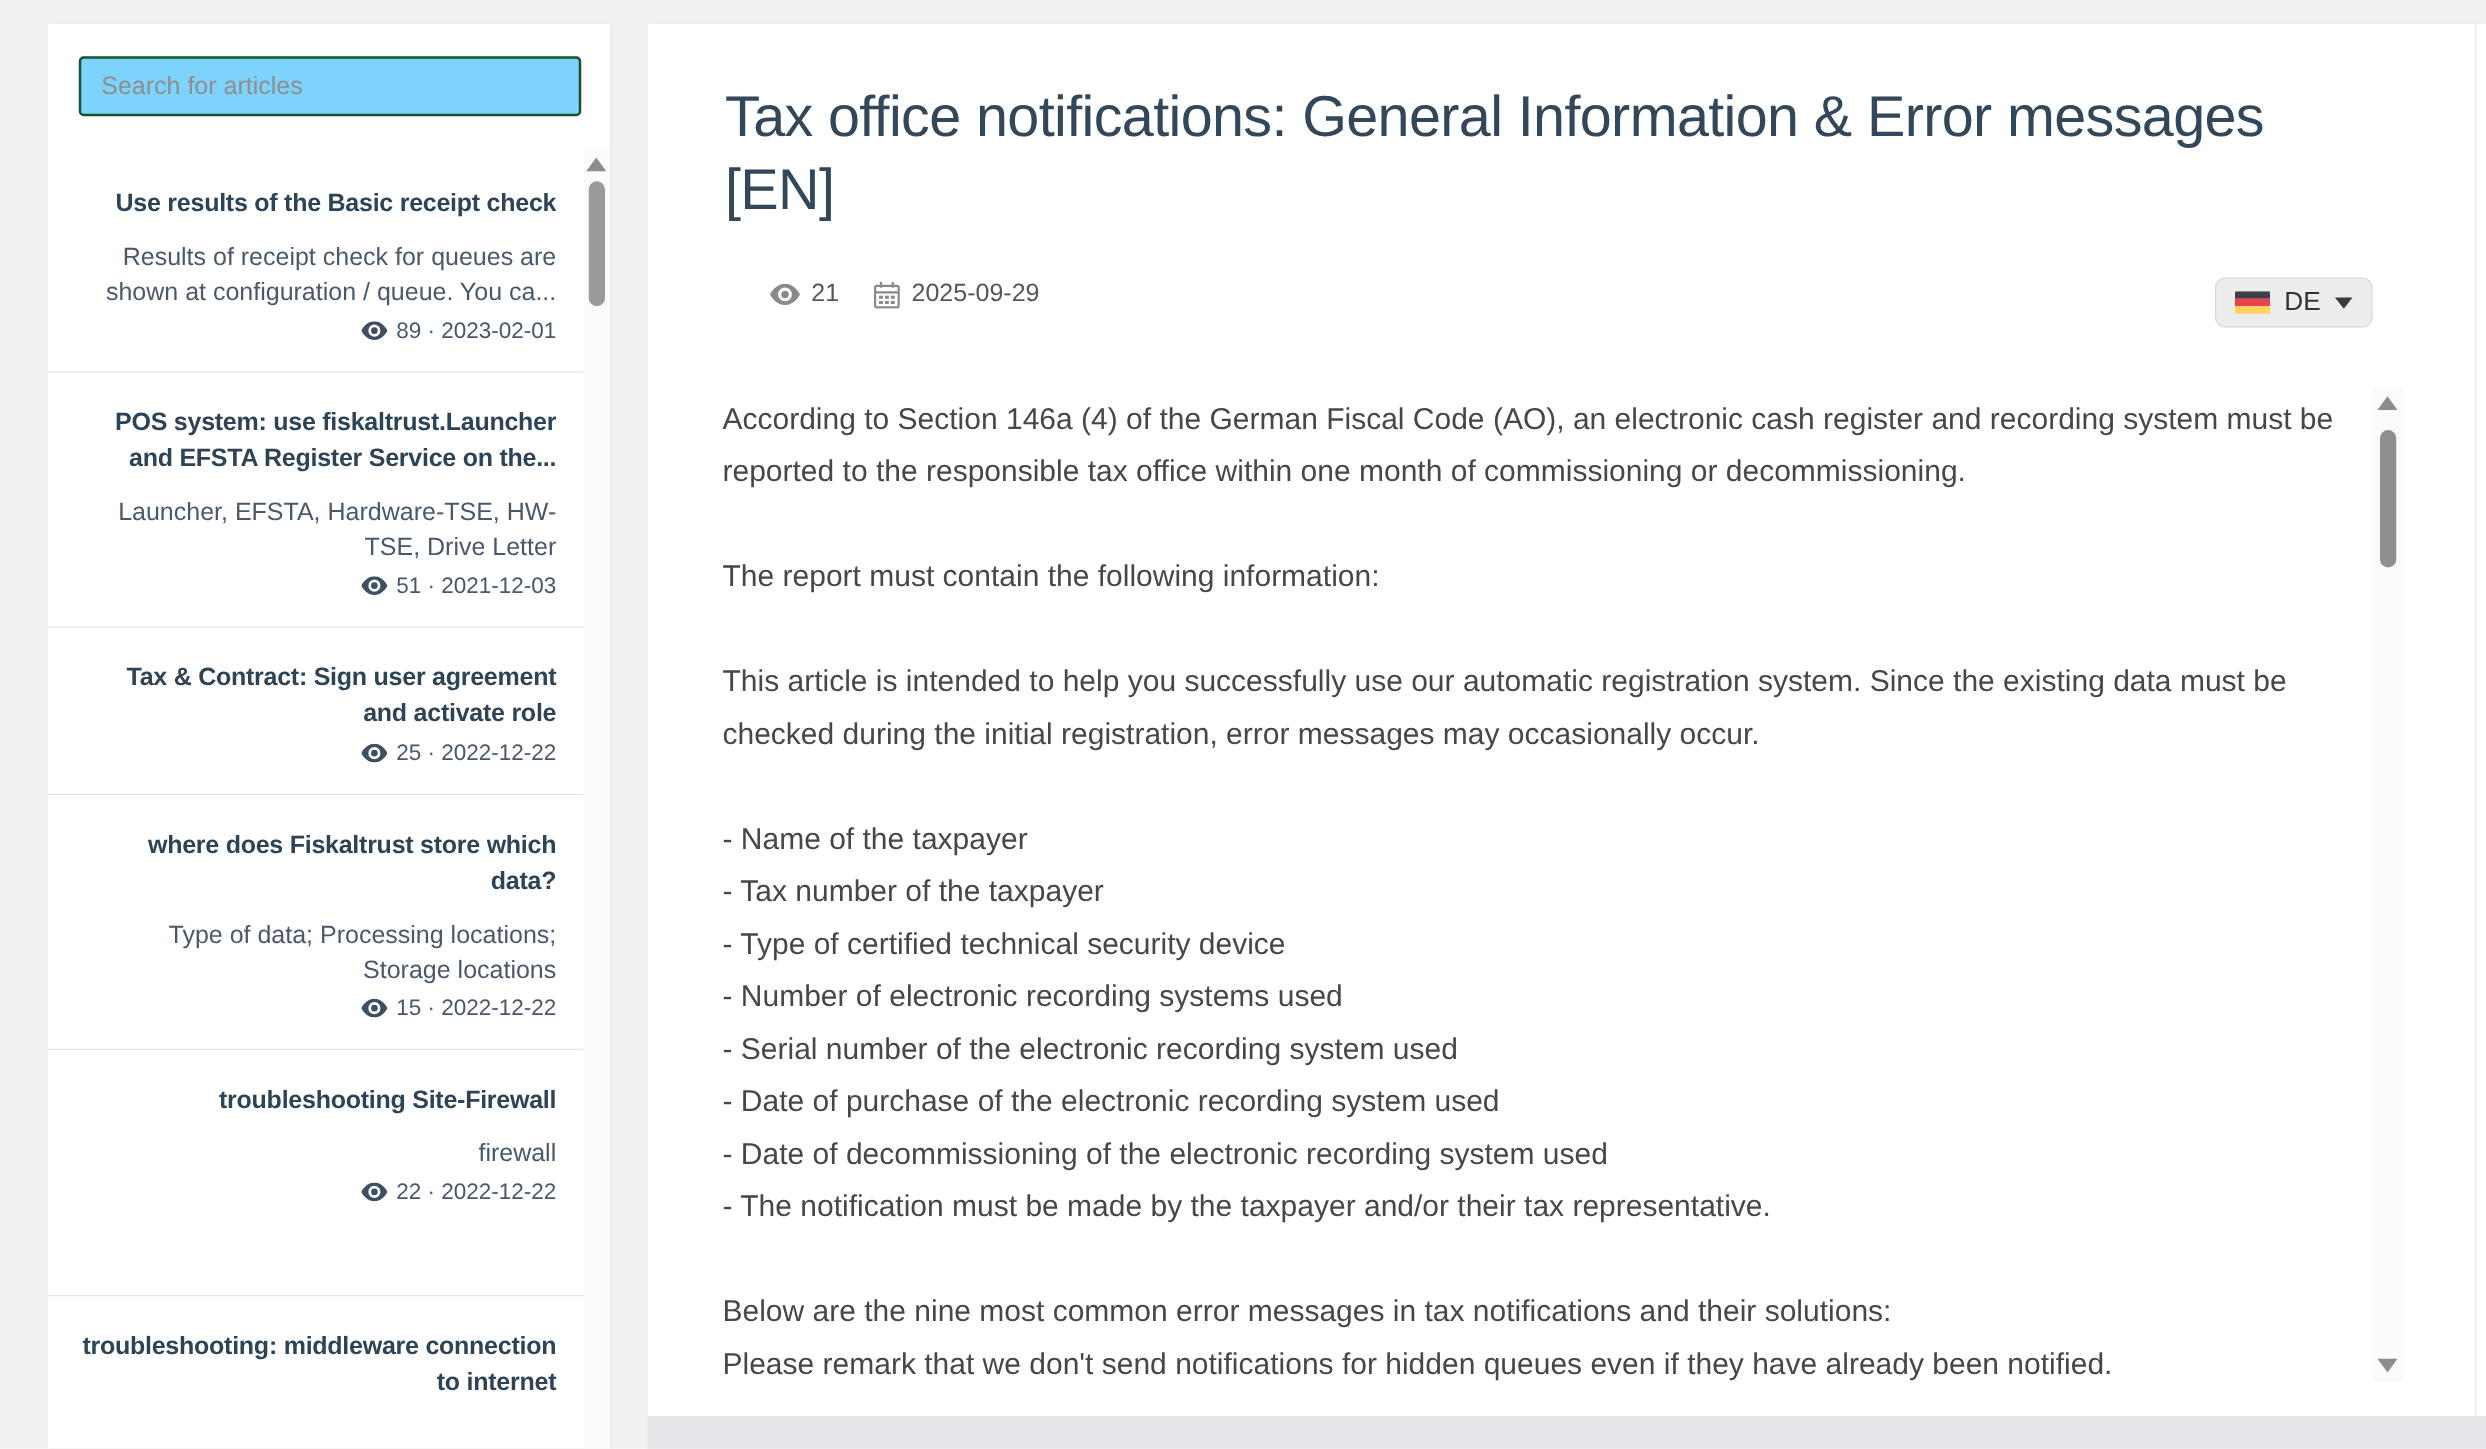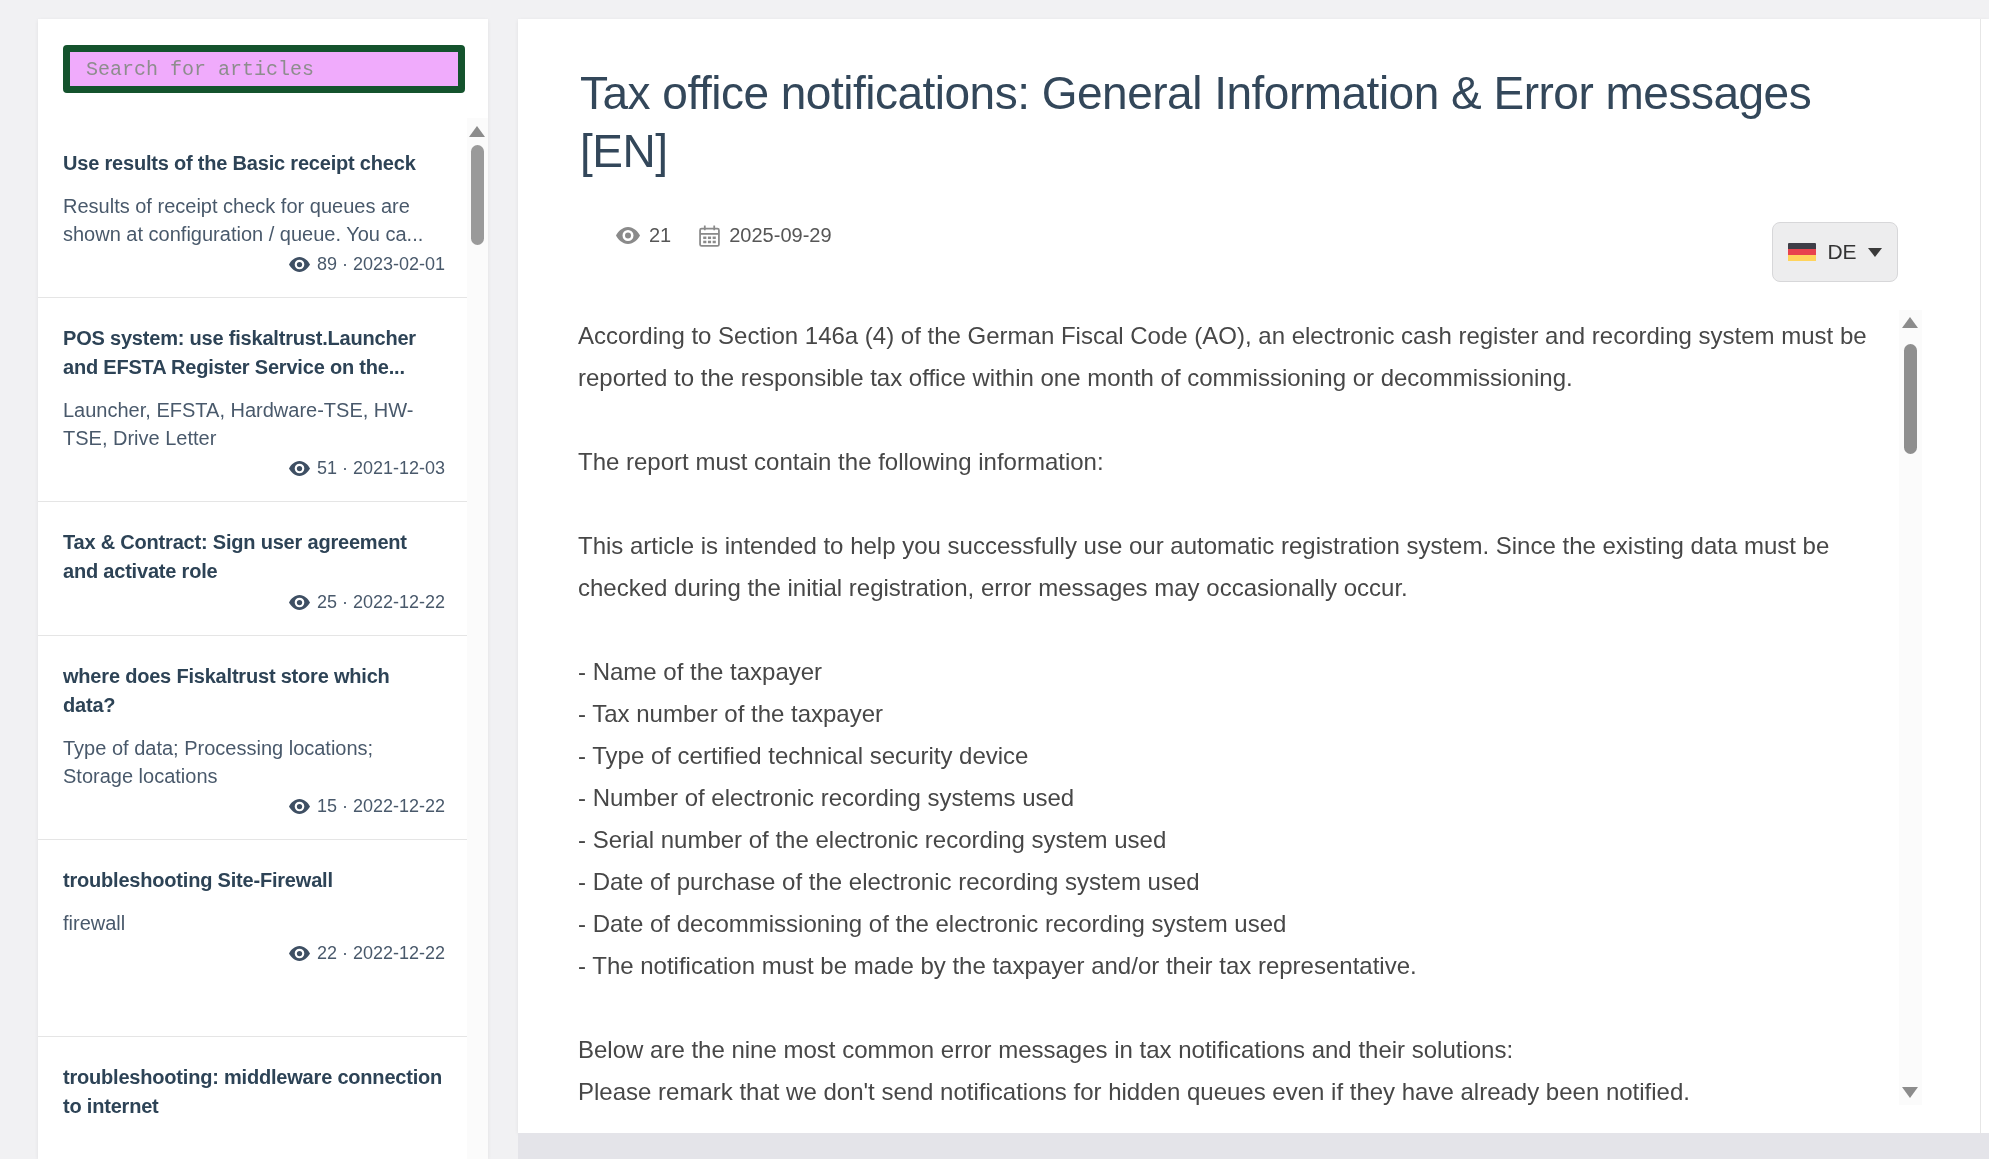--- a/index.html
+++ b/index.html
@@ -10,26 +10,26 @@
     font-family:"Liberation Sans", sans-serif;
   }
 
   
   .sidebar-card {
     position:absolute; left:38px; top:19px; width:450px; height:1140px;
     background:#ffffff; box-shadow:0 1px 4px rgba(0,0,0,.07);
   }
   .search-input {
     position:absolute; left:25px; top:26px; width:402px; height:48px;
-    border:7px solid #14532d; border-radius:4px; padding:0 16px;
-    font-size:20px; color:#333; background:#f0abfc; font-family:Liberation Mono, monospace; outline:none;
+    border:2px solid #14532d; border-radius:4px; padding:0 16px;
+    font-size:20px; color:#333; background:#7dd3fc; font-family:Liberation Sans, sans-serif; outline:none;
   }
   .search-input::placeholder { color:#8d8d8d; }
   .article-list { position:absolute; left:0; top:104px; width:429px; }
-  .article-item { padding:26px 22px 22px 25px; cursor:pointer; }
+  .article-item { padding:26px 22px 22px 25px; cursor:pointer;text-align:right; }
   .article-item + .article-item { border-top:1px solid #e5e5e5; }
   .article-item:nth-child(5) { padding-bottom:72px; }
   .ai-title { font-size:20px; font-weight:bold; color:#2d4356; line-height:29px; letter-spacing:-0.2px; }
   .ai-desc  { margin-top:14px; font-size:20px; color:#49596b; line-height:28px; }
   .ai-meta  { margin-top:6px; display:flex; justify-content:flex-end; align-items:center; gap:7px;
               font-size:18px; color:#49596b; }
   .ai-meta svg { display:block; fill:#3e4f63; }
 
   
   .sb-track {
@@ -54,21 +54,21 @@
   }
   .meta-row {
     position:absolute; left:98px; top:205px; display:flex; align-items:center; gap:9px;
     font-size:20px; color:#565656;text-align:center;
   }
   .meta-row .m-icon { display:flex; align-items:center; color:#8a8a8a; }
   .meta-row .m-icon svg { display:block; }
   .meta-row .gap { width:10px; }
 
   .lang-btn {
-    position:absolute; left:1254px; top:203px; width:126px; height:60px;
+    position:absolute; left:1254px; top:203px; width:126px; height:40px;
     background:#ededee; border:1px solid #d7d7d9; border-radius:8px;
     display:flex; align-items:center; justify-content:center; gap:11px; cursor:pointer;
   }
   .flag { width:28px; height:19px; display:flex; flex-direction:column; overflow:hidden; border-radius:1px; }
   .flag div { flex:1; }
   .lang-code { font-size:21px; color:#333; }
   .caret { width:0; height:0; border-left:7px solid transparent; border-right:7px solid transparent;
            border-top:9px solid #3a3a3a; }
 
   .article-body {

